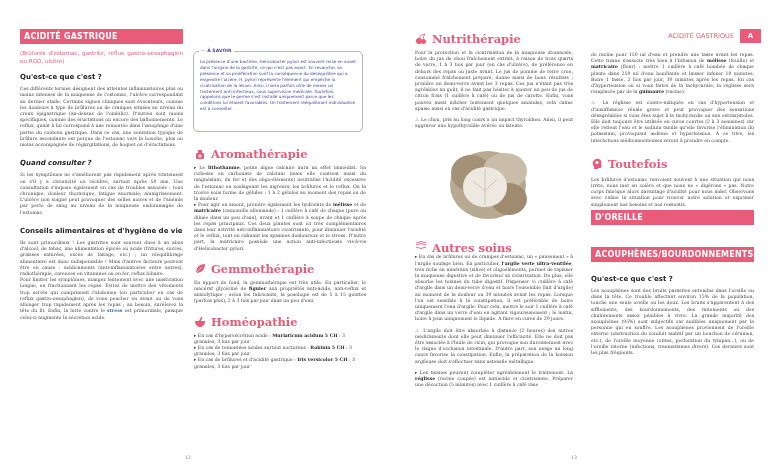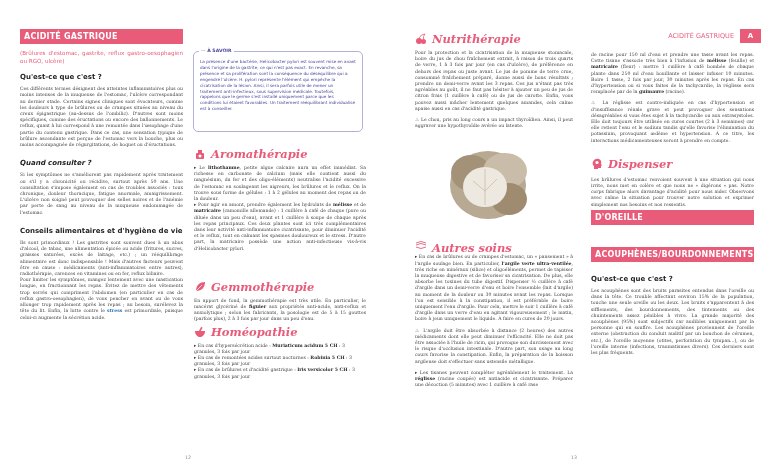--- a/index.html
+++ b/index.html
@@ -26,21 +26,21 @@
     padding: 7px 6px 5px 6px; font-family: "DejaVu Sans", sans-serif;
     font-size: 4.2px; line-height: 5.9px; color: #4b4699;
   }
   .box-title {
     position: absolute; top: -4px; left: 5px; background: #fff; padding: 0 2px;
     font-weight: bold; font-size: 4.6px; color: #4b4699; line-height: 6px;
   }
   .box-title::before { content: "— "; color: #b5b0d8; }
 
   .section-head { display: flex; align-items: center; gap: 5px; height: 16px; }
-  .section-head .stitle { font-family: "DejaVu Serif", serif; font-style: italic; color: #e85c7a; font-size: 11.5px; font-weight: bold; }
+  .section-head .stitle { font-family: "DejaVu Serif", serif; color: #e85c7a; font-size: 11.5px; font-weight: bold; }
   .icon { display: inline-block; width: 12px; height: 12px; }
 
   b, strong { color: #2a2a2a; }
   .blue { color: #2a6fb7; font-weight: bold; }
   .warn::before { content: "⚠ "; color: #888; }
 
   .page-num { position: absolute; font-size: 4.6px; color: #888; font-family: "DejaVu Sans", sans-serif; }
 
   .running-head { position: absolute; right: 10px; top: 29px; display: flex; align-items: center; }
   .running-head .rh-text { font-family: "DejaVu Sans", sans-serif; font-size: 6.5px; color: #e85c7a; margin-right: 6px; }
@@ -82,32 +82,32 @@
             <rect x="2" y="5" width="8" height="6" rx="1" fill="#e85c7a"></rect>
             <rect x="4" y="2" width="4" height="3" fill="#e85c7a"></rect>
             <circle cx="6" cy="8" r="1.5" fill="#fff"></circle>
           </svg>
       </span>
       <span class="stitle">Aromathérapie</span>
     </div>
     <p style="margin-top:3px;">▸ <span>Le </span><b>lithothamne</b><span>, petite algue calcaire aura un effet immédiat. Sa richesse en carbonate de calcium (mais elle contient aussi du magnésium, du fer et des oligo-éléments) neutralise l'acidité excessive de l'estomac en soulageant les aigreurs, les brûlures et le reflux. On la trouve sous forme de gélules : 1 à 2 gélules au moment des repas ou de la douleur.</span></p>
     <p>▸ <span>Pour agir en amont, prendre également les hydrolats de </span><b>mélisse</b><span> et de </span><b>matricaire</b><span> (camomille allemande) : 1 cuillère à café de chaque (pure ou diluée dans un peu d'eau), avant et 1 cuillère à soupe de chaque après les repas principaux. Ces deux plantes sont ici très complémentaires dans leur activité anti-inflammatoire cicatrisante, pour diminuer l'acidité et le reflux, tout en calmant les spasmes douloureux et le stress. D'autre part, la matricaire possède une action anti-infectieuse vis-à-vis d'Helicobacter pylori.</span></p>
 
-    <div class="section-head" style="margin-top:27px;">
+    <div class="section-head" style="margin-top:9px;">
       <span class="icon">
         <svg width="12" height="12" viewBox="0 0 12 12">
             <path d="M2 10 C2 4 6 1 11 1 C11 6 8 10 2 10Z" fill="#e85c7a"></path>
             <path d="M2 10 L8 4" stroke="#fff" stroke-width="0.7"></path>
           </svg>
       </span>
       <span class="stitle">Gemmothérapie</span>
     </div>
     <p style="margin-top:3px;"><span>En apport de fond, la gemmothérapie est très utile. En particulier, le macérat glycériné de </span><b>figuier</b><span> aux propriétés anti-acide, anti-reflux et anxiolytique ; selon les fabricants, la posologie est de 5 à 15 gouttes (parfois plus), 2 à 3 fois par jour dans un peu d'eau.</span></p>
 
-    <div class="section-head" style="margin-top:1px;">
+    <div class="section-head" style="margin-top:9px;">
       <span class="icon">
         <svg width="12" height="12" viewBox="0 0 12 12">
             <path d="M1 5 H11 C11 9 8 11 6 11 C4 11 1 9 1 5Z" fill="#e85c7a"></path>
             <rect x="6" y="0.5" width="1.6" height="5" transform="rotate(30 6 3)" fill="#e85c7a"></rect>
           </svg>
       </span>
       <span class="stitle">Homéopathie</span>
     </div>
     <p style="margin-top:3px; text-align:left;">▸ <span>En cas d'hypersécrétion acide : </span><b>Muriaticum acidum 5 CH</b><span> : 3 granules, 3 fois par jour</span></p>
     <p style="text-align:left;">▸ <span>En cas de remontées acides surtout nocturnes : </span><b>Robinia 5 CH</b><span> : 3 granules, 3 fois par jour</span></p>
@@ -166,21 +166,21 @@
     <p><span>de racine pour 150 ml d'eau et prendre une tasse avant les repas. Cette tisane s'associe très bien à l'infusion de </span><b>mélisse</b><span> (feuille) et </span><b>matricaire</b><span> (fleur) : mettre 1 cuillère à café bombée de chaque plante dans 250 ml d'eau bouillante et laisser infuser 10 minutes. Boire 1 tasse, 2 fois par jour, 30 minutes après les repas. En cas d'hypertension ou si vous faites de la tachycardie, la réglisse sera remplacée par de la </span><b>guimauve</b><span> (racine).</span></p>
     <p class="warn" style="margin-top:5px;">La réglisse est contre-indiquée en cas d'hypertension et d'insuffisance rénale grave et peut provoquer des sensations désagréables si vous êtes sujet à la tachycardie ou aux extrasystoles. Elle doit toujours être utilisée en cures courtes (2 à 3 semaines) car elle retient l'eau et le sodium tandis qu'elle favorise l'élimination du potassium, provoquant œdème et hypertension. À ce titre, les interactions médicamenteuses seront à prendre en compte.</p>
 
     <div class="section-head" style="margin-top:12px;">
       <span class="icon">
         <svg width="12" height="12" viewBox="0 0 12 12">
             <path d="M3 11 V8 C1 7 1 2 5 1 C9 0 11 3 10 6 L11 7.5 L10 8 V10 H7 V11Z" fill="#e85c7a"></path>
             <circle cx="6" cy="4.5" r="1.6" fill="#fff"></circle>
           </svg>
       </span>
-      <span class="stitle">Dispenser</span>
+      <span class="stitle">Toutefois</span>
     </div>
     <p style="margin-top:5px;">Les brûlures d'estomac renvoient souvent à une situation qui nous irrite, nous met en colère et que nous ne « digérons » pas. Notre corps fabrique alors davantage d'acidité pour nous aider. Observons avec calme la situation pour trouver notre solution et exprimer simplement nos besoins et nos ressentis.</p>
 
     <div class="banner" style="margin-top:2px;">D'OREILLE</div>
     <div class="banner" style="margin-top:22px;">ACOUPHÈNES/BOURDONNEMENTS</div>
 
     <div class="h2" style="margin-top:14px; margin-bottom:6px;">Qu'est-ce que c'est ?</div>
     <p>Les acouphènes sont des bruits parasites entendus dans l'oreille ou dans la tête. Ce trouble affectant environ 15% de la population, touche une seule oreille ou les deux. Les bruits s'apparentent à des sifflements, des bourdonnements, des tintements ou des chuintements assez pénibles à vivre. La grande majorité des acouphènes (95%) sont subjectifs car audibles uniquement par la personne qui en souffre. Les acouphènes proviennent de l'oreille externe (obstruction du conduit auditif par un bouchon de cérumen, etc.), de l'oreille moyenne (otites, perforation du tympan...), ou de l'oreille interne (infections, traumatismes divers). Ces derniers sont les plus fréquents.</p>
   </div>
 

